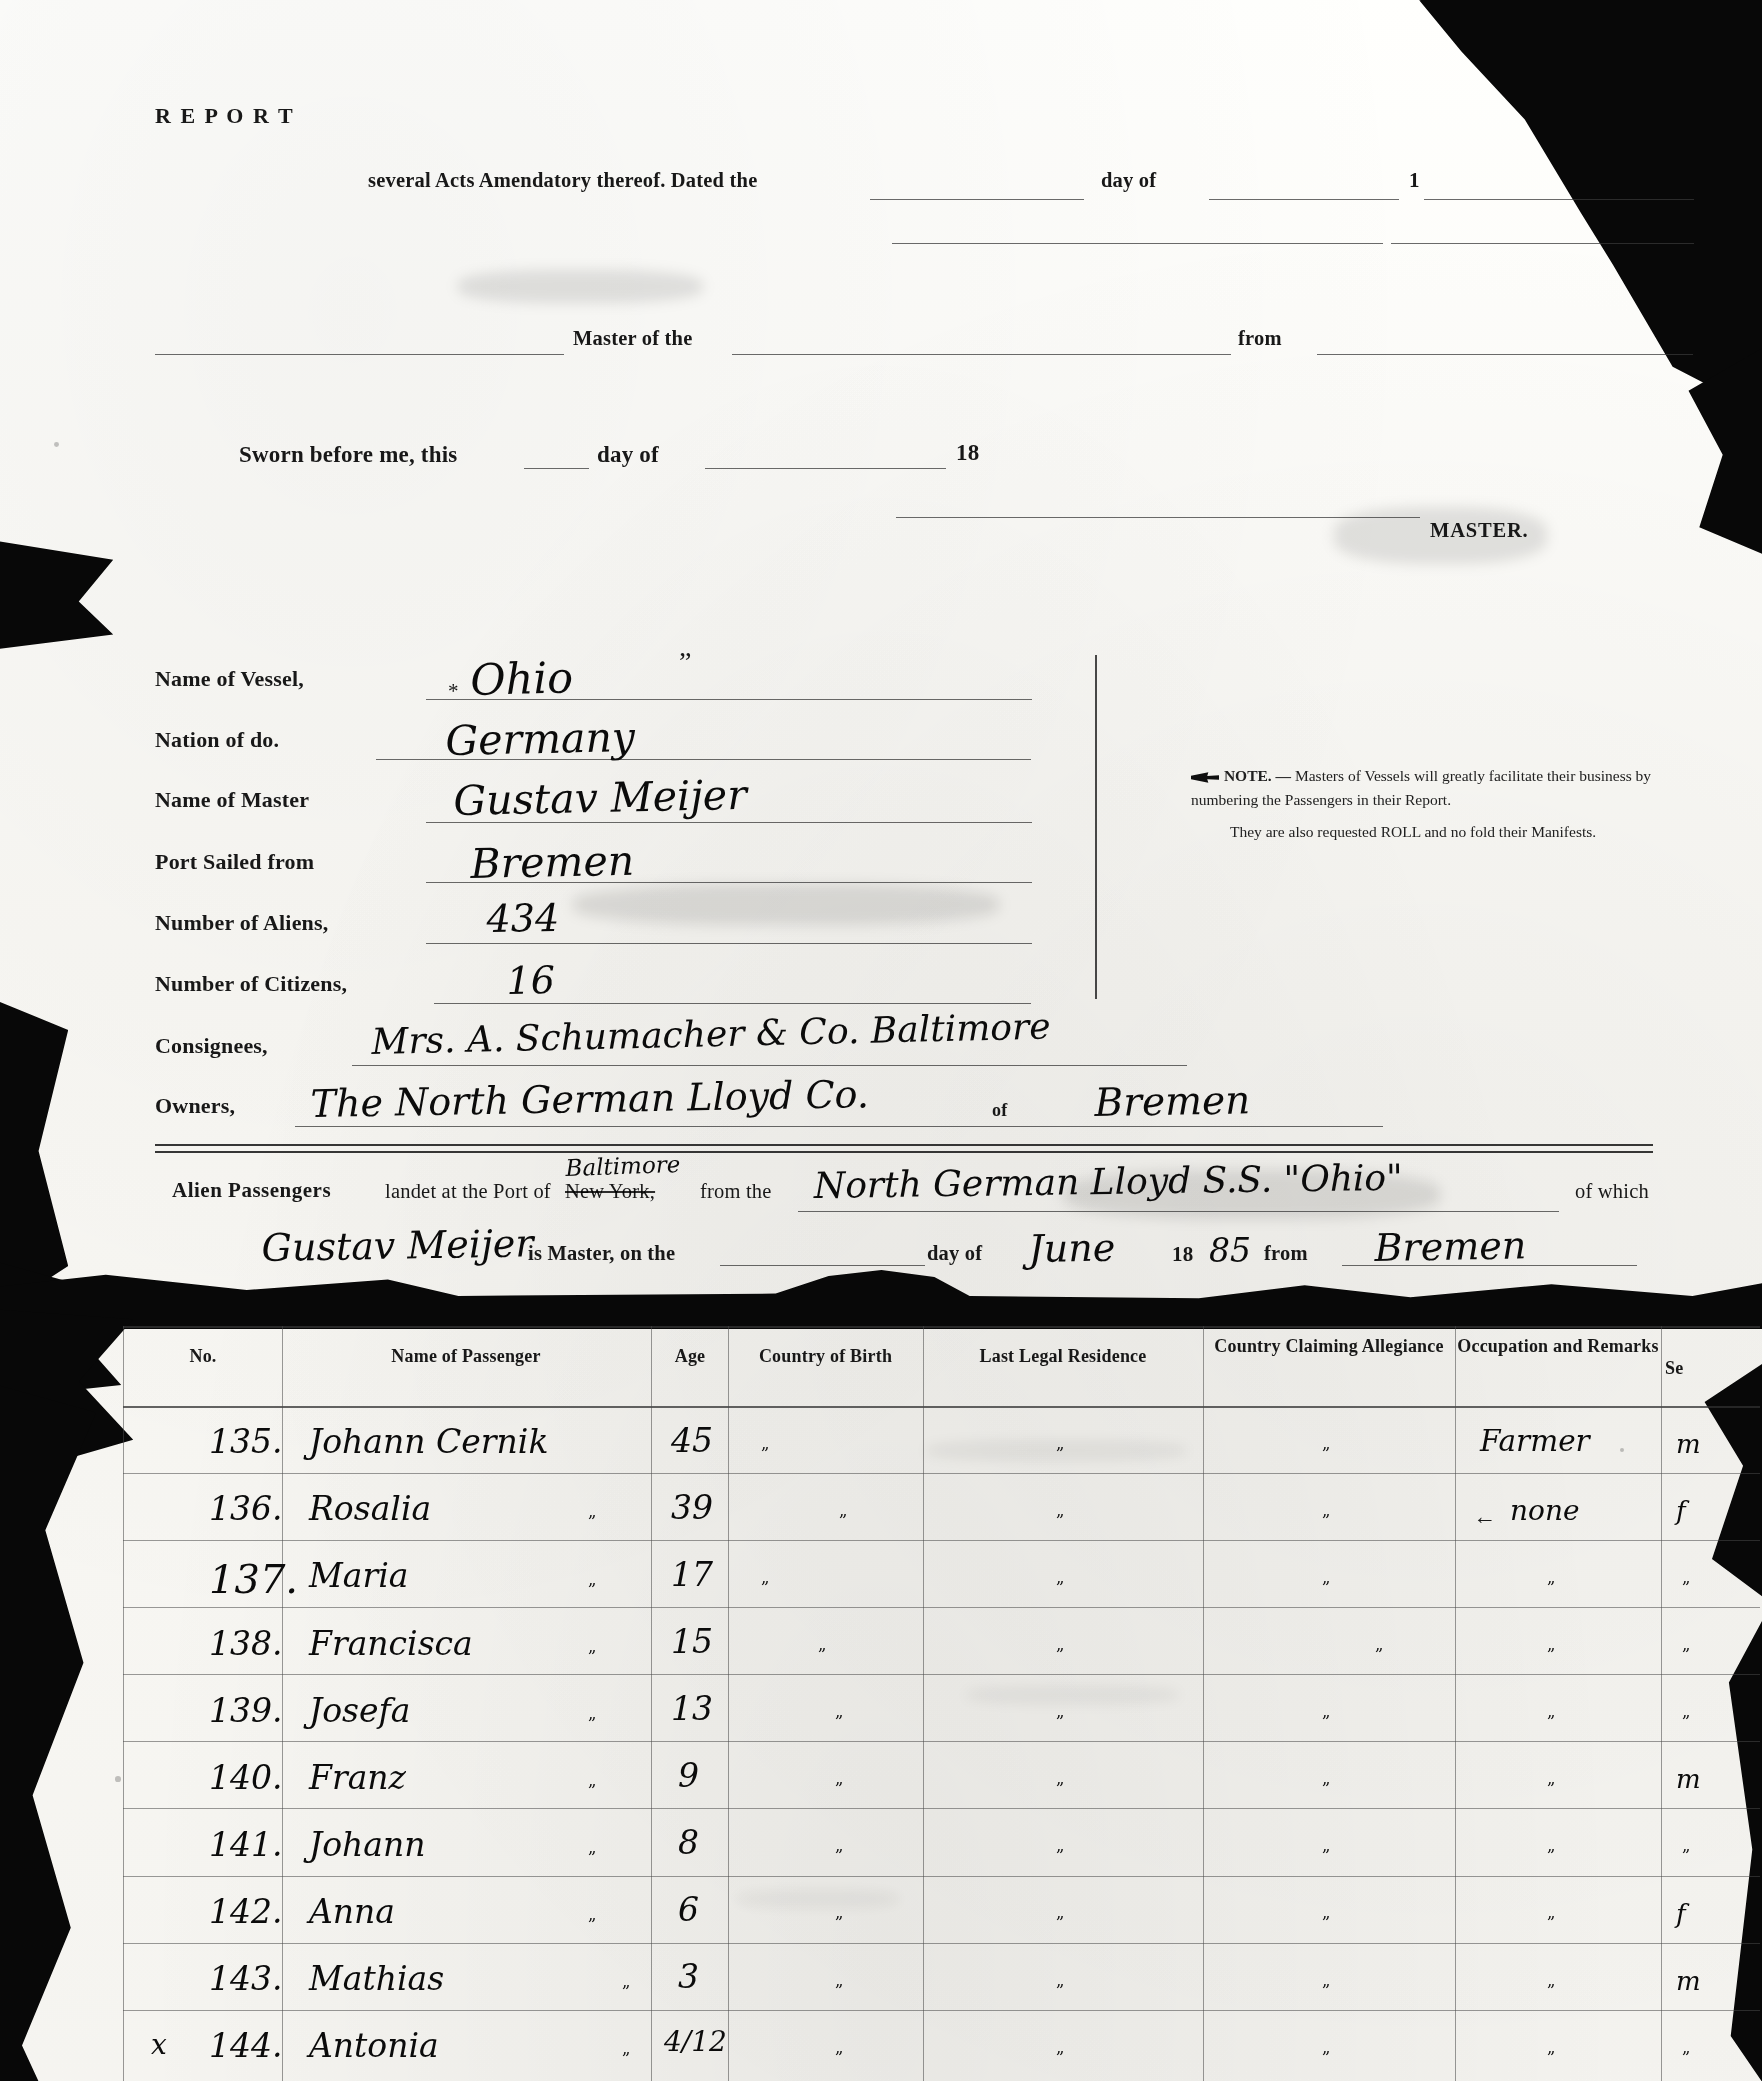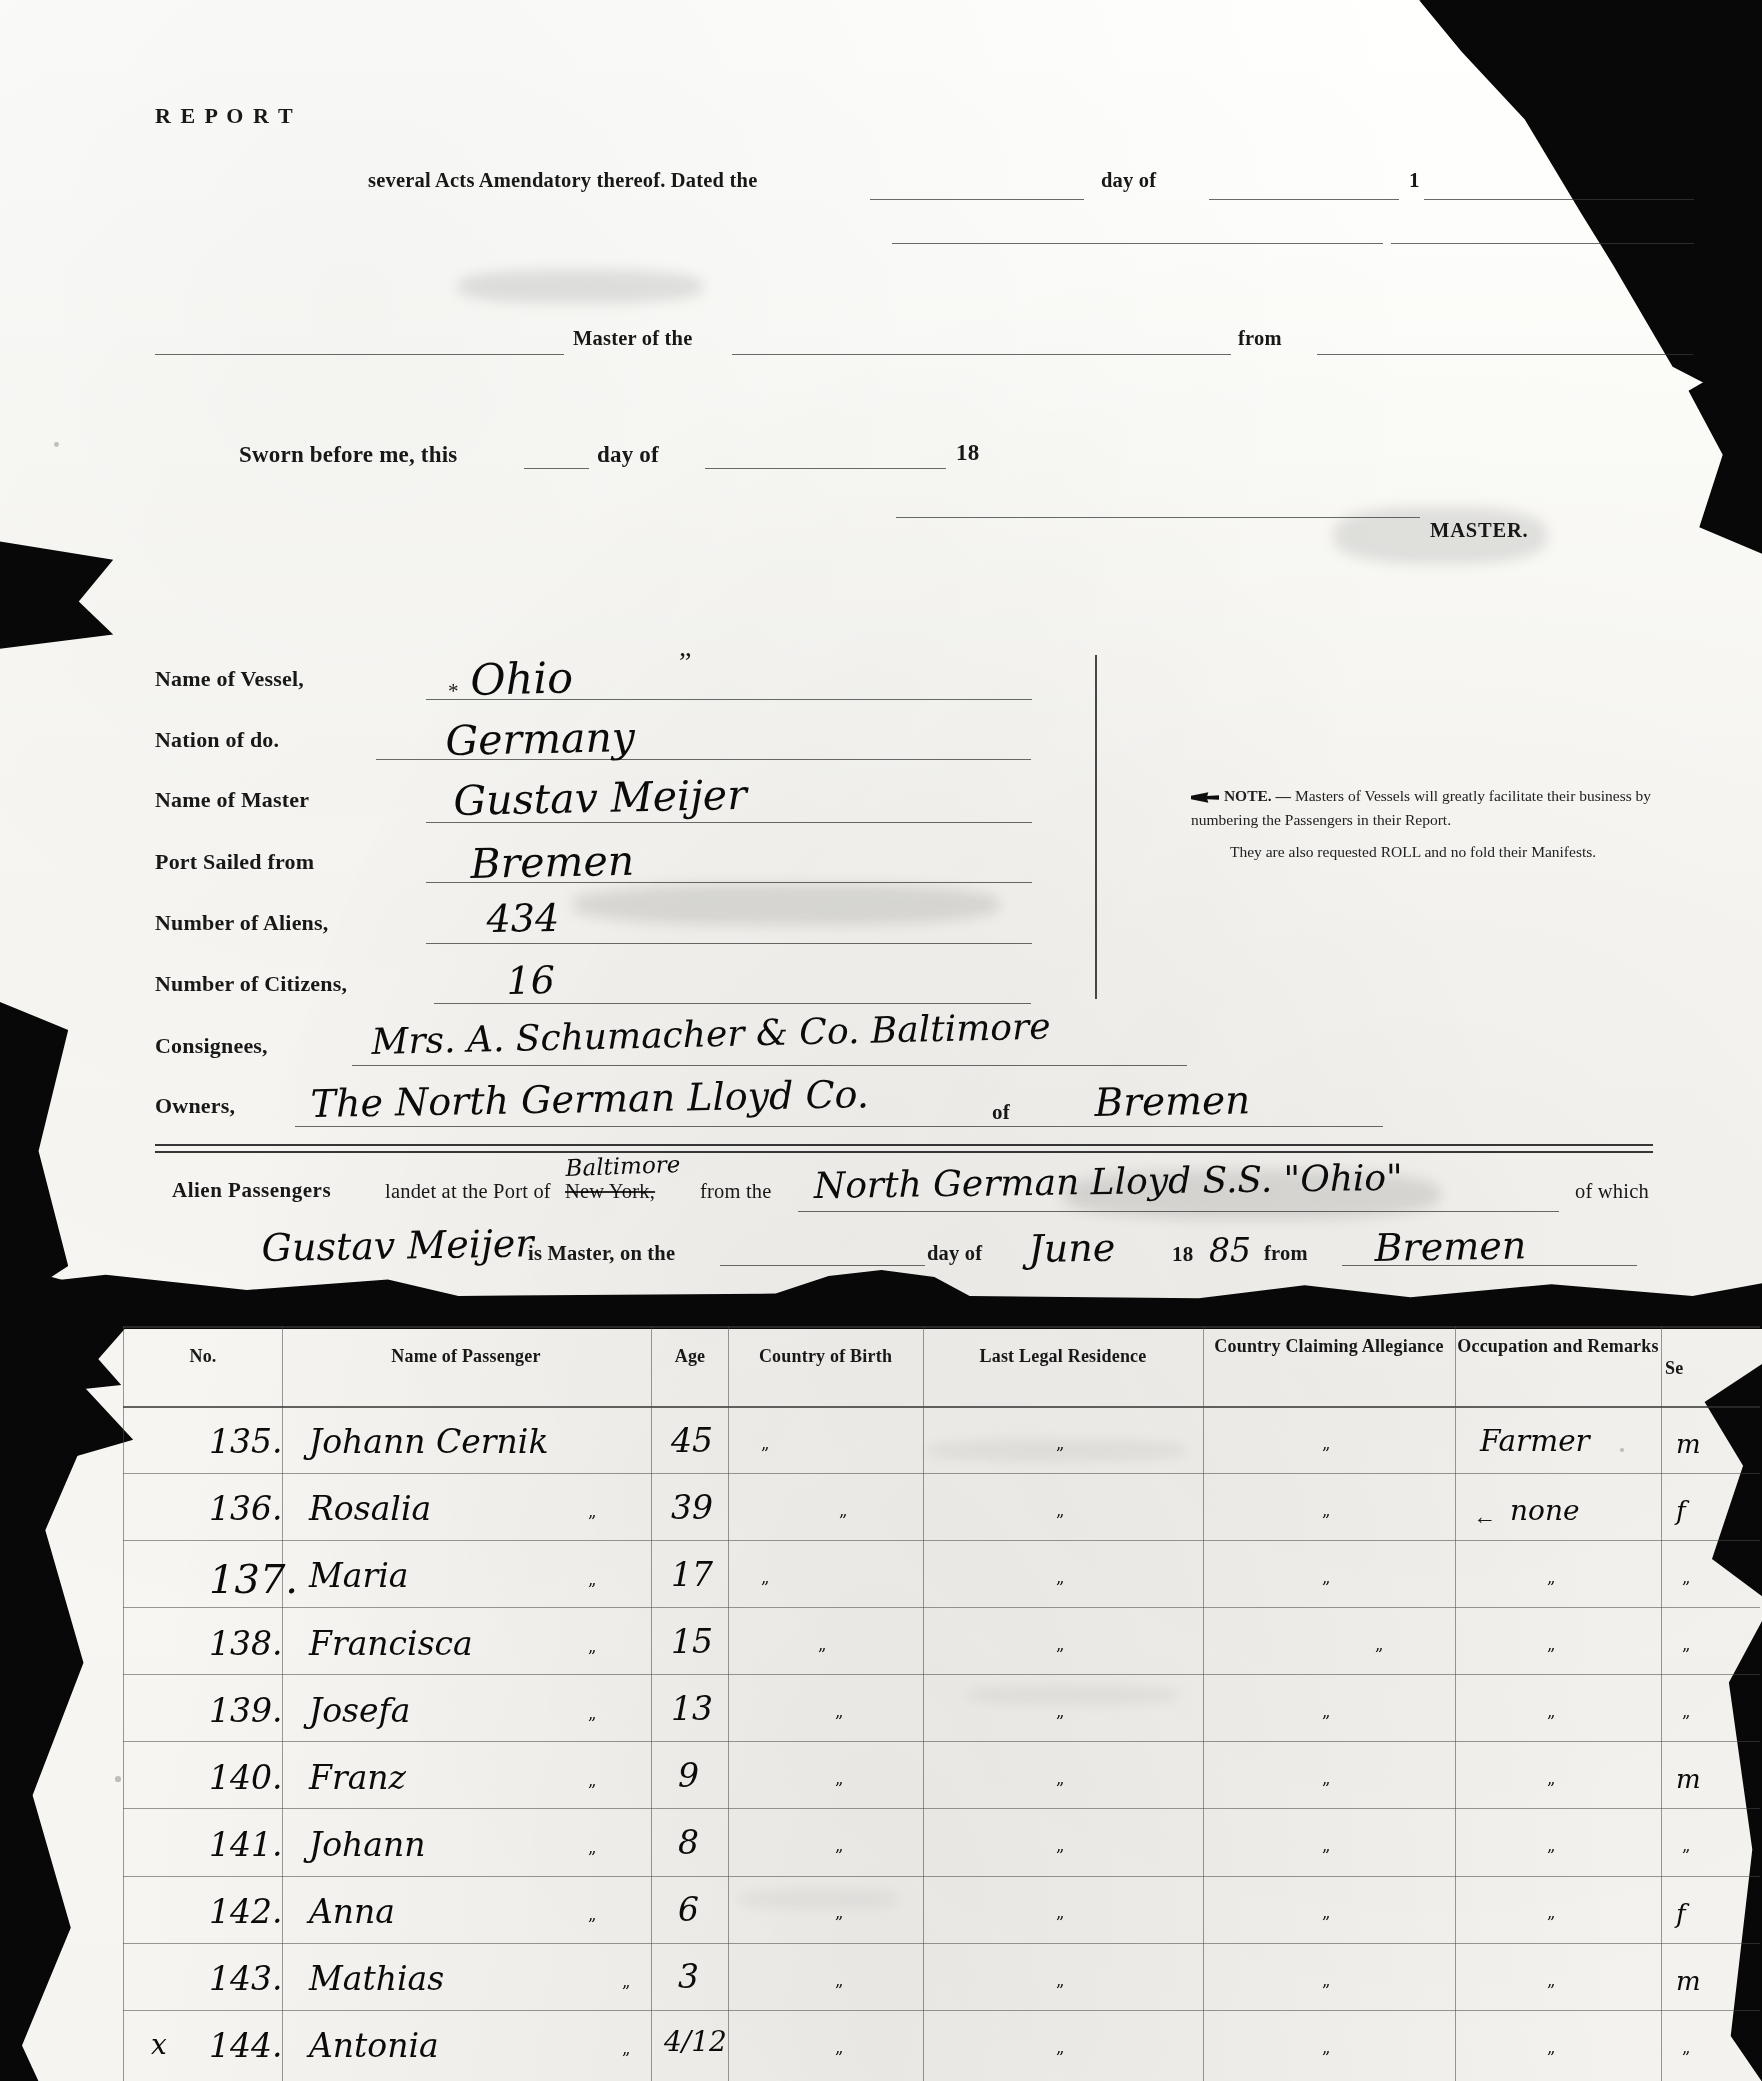--- a/index.html
+++ b/index.html
@@ -213,26 +213,26 @@
   <div class="printed" style="top:646px; left:679px; font-size:28px;">”</div>
   <div class="printed" style="top:679px; left:448px; font-size:21px;">*</div>
 
   <div class="hand" style="top:717px; left:446px; font-size:41px; transform: rotate(-1.2deg);">Germany</div>
   <div class="hand" style="top:777px; left:454px; font-size:41px; transform: rotate(-1.2deg);">Gustav Meijer</div>
   <div class="hand" style="top:840px; left:471px; font-size:41px; transform: rotate(-1.2deg);">Bremen</div>
   <div class="hand" style="top:897px; left:487px; font-size:38px; transform: rotate(-1deg);">434</div>
   <div class="hand" style="top:959px; left:507px; font-size:38px; transform: rotate(-1deg);">16</div>
   <div class="hand" style="top:1021px; left:372px; font-size:36px; transform: rotate(-1.3deg);">Mrs. A. Schumacher &amp; Co. Baltimore</div>
   <div class="hand" style="top:1082px; left:311px; font-size:38px; transform: rotate(-1deg);">The North German Lloyd Co.</div>
-  <div class="printed b" style="top:1100px; left:992px; font-size:21px;">of</div>
+  <div class="printed b" style="top:1100px; left:992px; font-size:18px;">of</div>
   <div class="hand" style="top:1080px; left:1095px; font-size:39px; transform: rotate(-1deg);">Bremen</div>
 
   <div class="vrule" style="top:655px; left:1095px; height:344px;"></div>
 
-  <div class="note-box" style="top:784px; left:1191px;">
+  <div class="note-box" style="top:764px; left:1191px;">
     <span class="pointer"></span><b>NOTE. —</b>
     <span>Masters of Vessels will greatly facilitate their business by numbering the Passengers in their Report.</span>
     <div style="margin-top:8.2px; text-indent:39px;">They are also requested ROLL and no fold their Manifests.</div>
   </div>
 
   <div class="rule thick" style="top:1144px; left:155px; width:1498px;"></div>
   <div class="rule thick" style="top:1151px; left:155px; width:1498px;"></div>
 
   <div class="printed b" style="top:1178px; left:172px; font-size:21px; letter-spacing:0.5px;">Alien Passengers</div>
   <div class="printed" style="top:1180px; left:385px; font-size:20.5px;">landet at the Port of</div>

